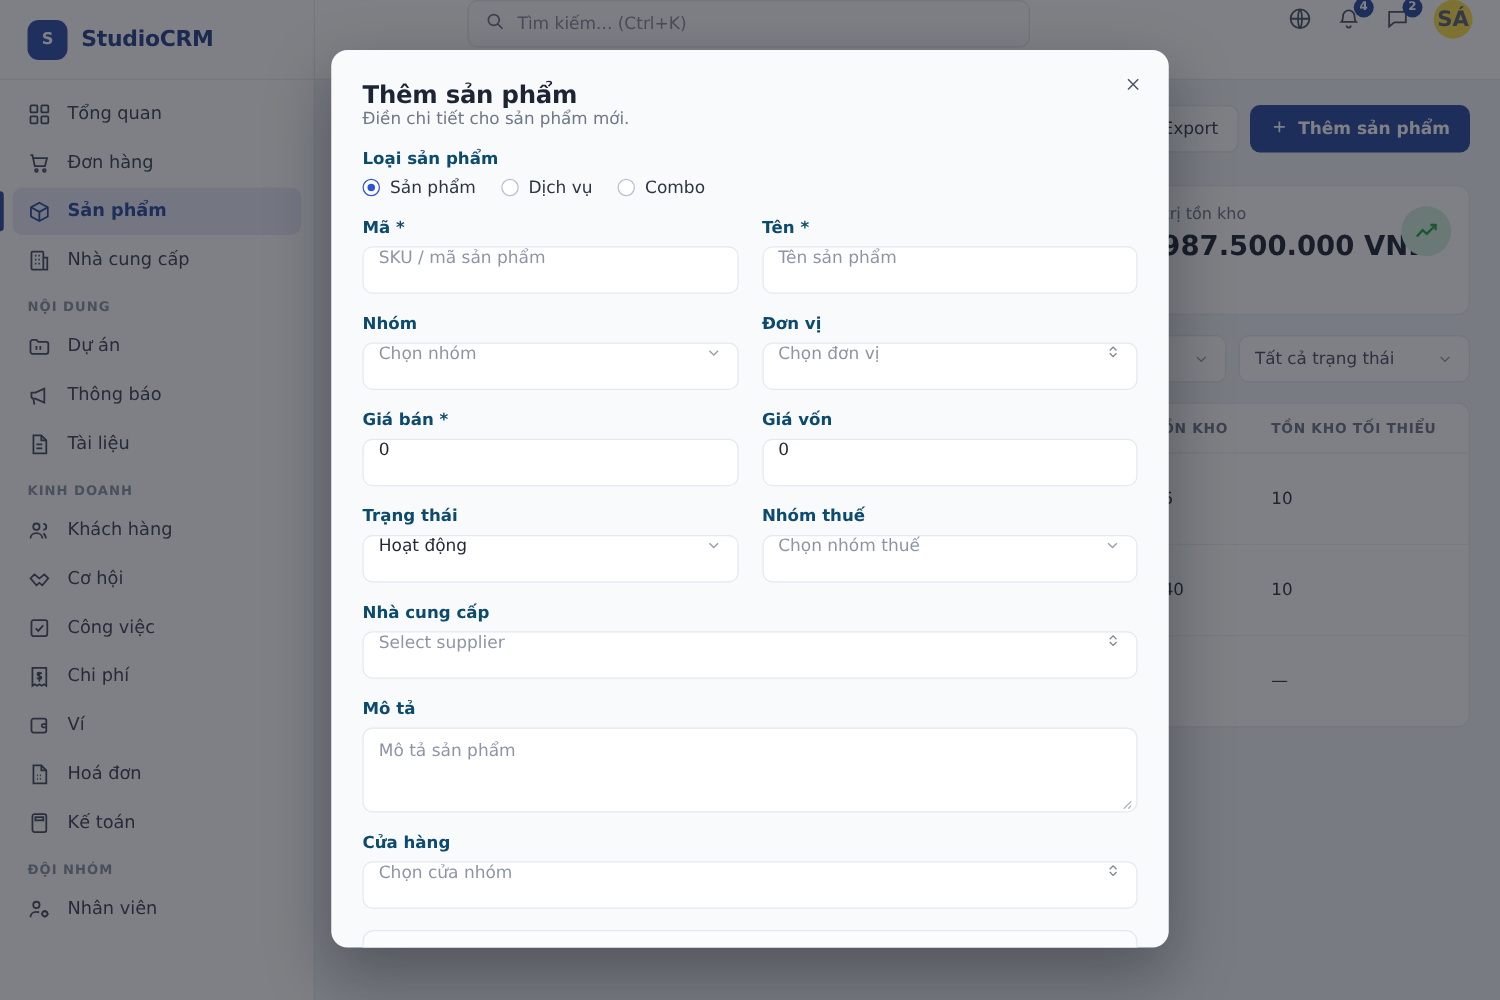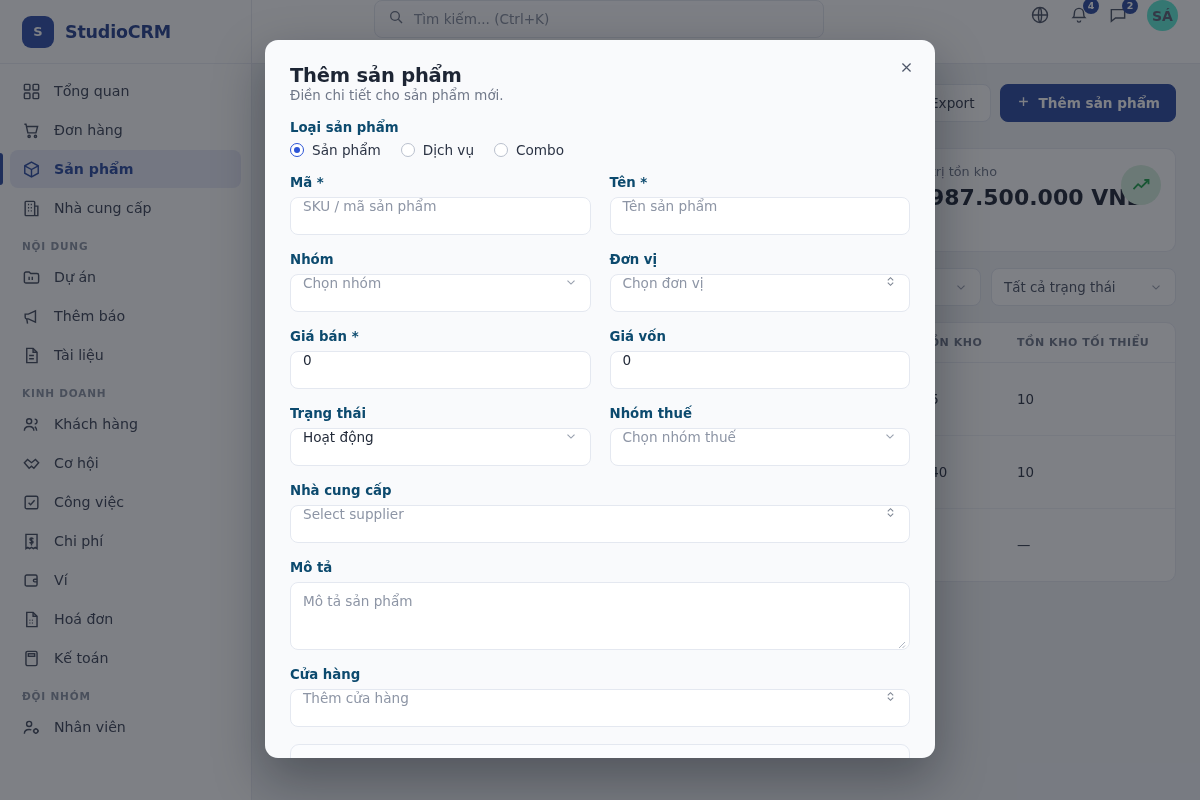--- a/index.html
+++ b/index.html
@@ -72,22 +72,22 @@
   .ticon { position: relative; width: 22px; height: 22px; }
   .ticon svg { width: 20px; height: 20px; display: block; stroke: #4b5365; }
   .badge {
     position: absolute; top: -7px; right: -8px; min-width: 16px; height: 16px;
     border-radius: 8px; background: #2c4ba0; color: #fff;
     font-size: 9.5px; font-weight: bold;
     display: flex; align-items: center; justify-content: center; padding: 0 4px;
   }
   .avatar {
     width: 31px; height: 31px; border-radius: 50%;
-    background: #5eead4; color: #5b6377;
-    font-size: 14px; font-weight: 600;
+    background: #fde047; color: #5b6377;
+    font-size: 17px; font-weight: 600;
     display: flex; align-items: center; justify-content: center;
   }
 
   
   .page { flex: 1; padding: 20px 24px 0 24px; overflow: hidden; }
   .page-head { display: flex; align-items: flex-start; }
   .page-title { font-size: 23px; font-weight: bold; color: #1e2637; }
   .page-sub { font-size: 13.3px; color: #737b8c; margin-top: 5px; }
   .page-actions { margin-left: auto; display: flex; gap: 9px; }
   .btn {
@@ -270,21 +270,21 @@
             </span>
           <span>Dự án</span>
         </div>
         <div class="nav-item">
           <span class="ic">
               <svg viewBox="0 0 24 24" fill="none" stroke-width="1.8">
                 <path d="M4 9v4a2 2 0 002 2h2l9 4V5L8 9z"></path>
                 <path d="M6 15l1 6"></path>
               </svg>
             </span>
-          <span>Thêm báo</span>
+          <span>Thông báo</span>
         </div>
         <div class="nav-item">
           <span class="ic">
               <svg viewBox="0 0 24 24" fill="none" stroke-width="1.8">
                 <path d="M6 3h8l5 5v13H6z"></path>
                 <path d="M14 3v5h5M9 12h6M9 16h6"></path>
               </svg>
             </span>
           <span>Tài liệu</span>
         </div>
@@ -659,21 +659,21 @@
           <span>Mô tả sản phẩm</span>
           <span class="ta-handle"><svg viewBox="0 0 10 10" fill="none" stroke-width="1">
                 <path d="M9 3L3 9M9 6.5L6.5 9"></path>
               </svg></span>
         </div>
       </div>
 
       <div class="fgroup">
         <span class="flabel">Cửa hàng</span>
         <div class="ctl ph">
-          <span>Thêm cửa hàng</span>
+          <span>Chọn cửa nhóm</span>
           <span class="chev chevud" style="margin-left:auto">
               <svg viewBox="0 0 24 24" fill="none" stroke-width="2">
                 <path d="M7 10l5-5 5 5M7 14l5 5 5-5"></path>
               </svg>
             </span>
         </div>
       </div>
 
       <div class="dropbox">
         

